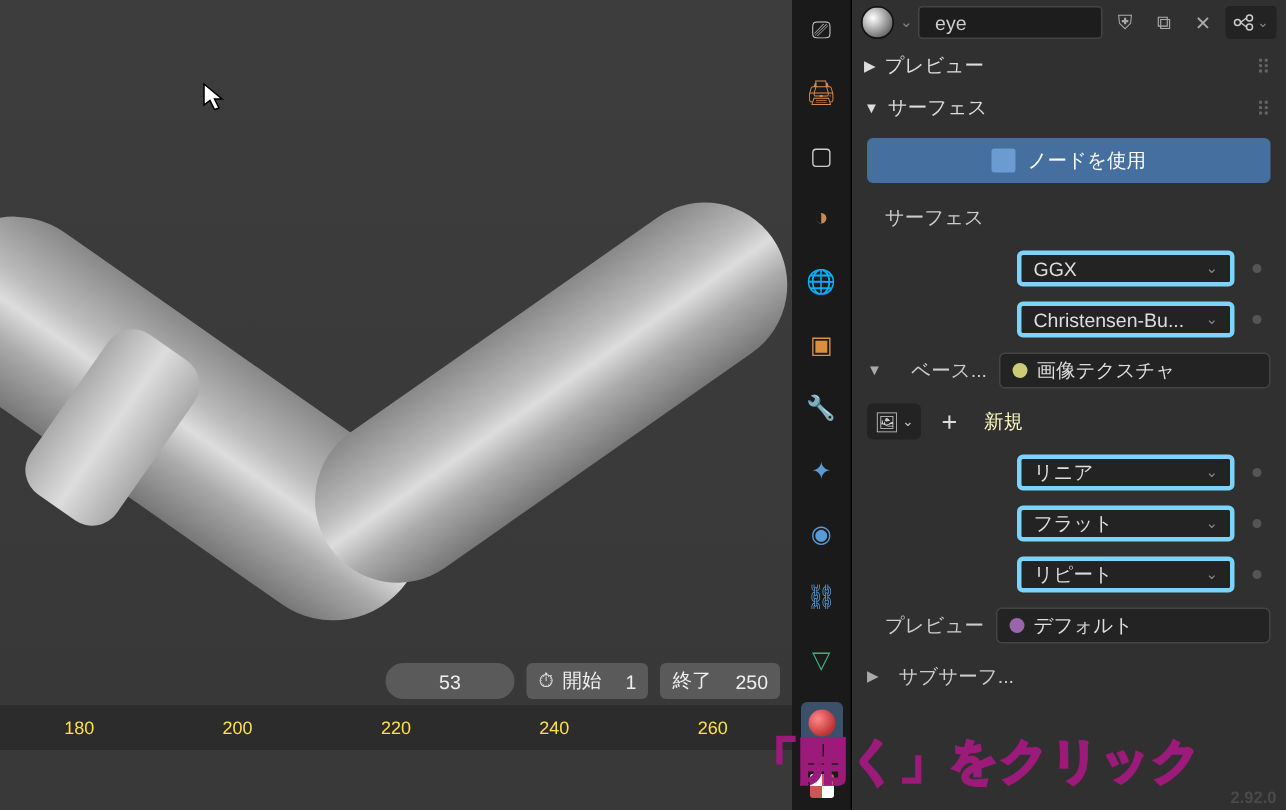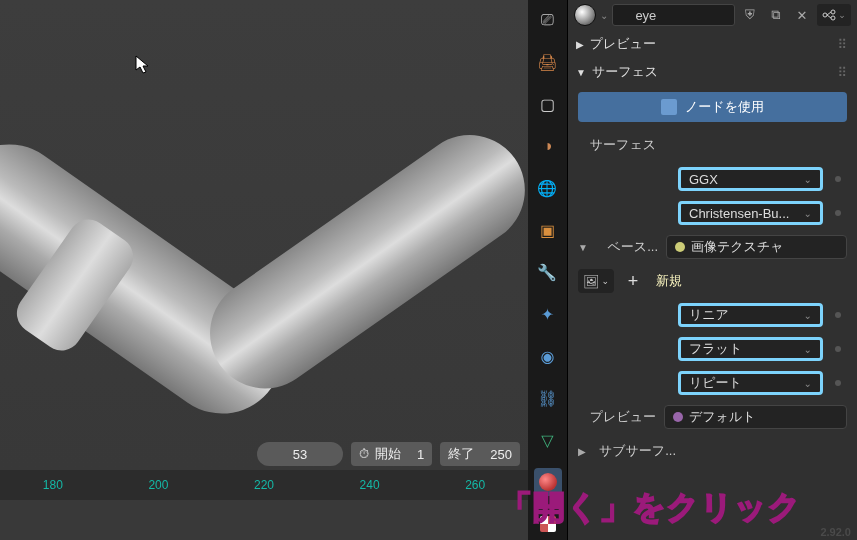--- a/index.html
+++ b/index.html
@@ -11,33 +11,33 @@
   
   .arm1 { position: absolute; left: -40px; top: 110px; width: 380px; height: 120px; background: linear-gradient(180deg, #888 0%, #bbb 35%, #ddd 50%, #aaa 70%, #777 100%); border-radius: 60px; transform: rotate(35deg); transform-origin: left center; }
   .arm2 { position: absolute; left: 220px; top: 310px; width: 360px; height: 110px; background: linear-gradient(180deg, #888 0%, #bbb 35%, #ddd 50%, #aaa 70%, #777 100%); border-radius: 60px; transform: rotate(-35deg); transform-origin: left center; }
   .cuff { position: absolute; left: 40px; top: 220px; width: 70px; height: 130px; background: linear-gradient(90deg,#aaa,#ddd,#aaa); border-radius: 20px; transform: rotate(35deg); }
   
   
   .timeline-bar { position: absolute; left: 0; top: 438px; width: 528px; height: 32px; display: flex; align-items: center; padding: 0 8px; gap: 8px; }
   .frame-display { width: 86px; height: 24px; background: #5a5a5a; border-radius: 12px; display: flex; align-items: center; justify-content: center; color: #eee; text-align: center; }
   .time-btn { display: flex; align-items: center; gap: 6px; height: 24px; background: #5a5a5a; border-radius: 4px; padding: 0 8px; color: #eee; }
   .ruler { position: absolute; left: 0; top: 470px; width: 528px; height: 30px; background: #2c2c2c; display: flex; align-items: center; }
-  .ruler-inner { display: flex; width: 100%; justify-content: space-around; color: #14b8a6; font-size: 12px; }
+  .ruler-inner { display: flex; width: 100%; justify-content: space-around; color: #fde047; font-size: 12px; }
   
   
   .tab-col { position: absolute; left: 528px; top: 0; width: 40px; height: 540px; background: #1a1a1a; border-right: 1px solid #000; display: flex; flex-direction: column; align-items: center; padding-top: 6px; gap: 14px; }
   .tab-icon { width: 28px; height: 28px; display: flex; align-items: center; justify-content: center; border-radius: 4px; font-size: 16px; }
   .tab-icon.active { background: #3a506b; }
   
   
   .props { position: absolute; left: 568px; top: 0; width: 289px; height: 540px; background: #303030; overflow: hidden; }
   
   .header-row { display: flex; align-items: center; height: 30px; padding: 0 6px; gap: 4px; }
   .mat-sphere { width: 22px; height: 22px; border-radius: 50%; background: radial-gradient(circle at 35% 35%, #fff, #888 60%, #333); border: 1px solid #111; }
-  .name-field { flex: 1; height: 22px; background: #1d1d1d; border: 1px solid #444; border-radius: 3px; display: flex; align-items: center; padding: 0 22px; color: #ccc; }
+  .name-field { flex: 1; height: 22px; background: #1d1d1d; border: 1px solid #444; border-radius: 3px; display: flex; align-items: center; padding: 0 10px; color: #ccc; }
   .hdr-icon { width: 22px; height: 22px; display: flex; align-items: center; justify-content: center; color: #aaa; border-radius: 3px; }
   .node-dropdown { width: 34px; height: 22px; background: #232323; border-radius: 3px; display: flex; align-items: center; justify-content: center; gap: 2px; }
   
   .panel-header { display: flex; align-items: center; height: 28px; padding: 0 8px; gap: 6px; color: #ddd; }
   .tri { font-size: 10px; }
   .drag-dots { margin-left: auto; color: #666; letter-spacing: 2px; }
   
   .use-nodes { margin: 6px 10px; height: 30px; background: #456f9e; border-radius: 4px; display: flex; align-items: center; justify-content: center; color: #fff; gap: 8px; }
   .node-ico { width: 16px; height: 16px; background: #6b9bd0; border-radius: 2px; position: relative; }
   

